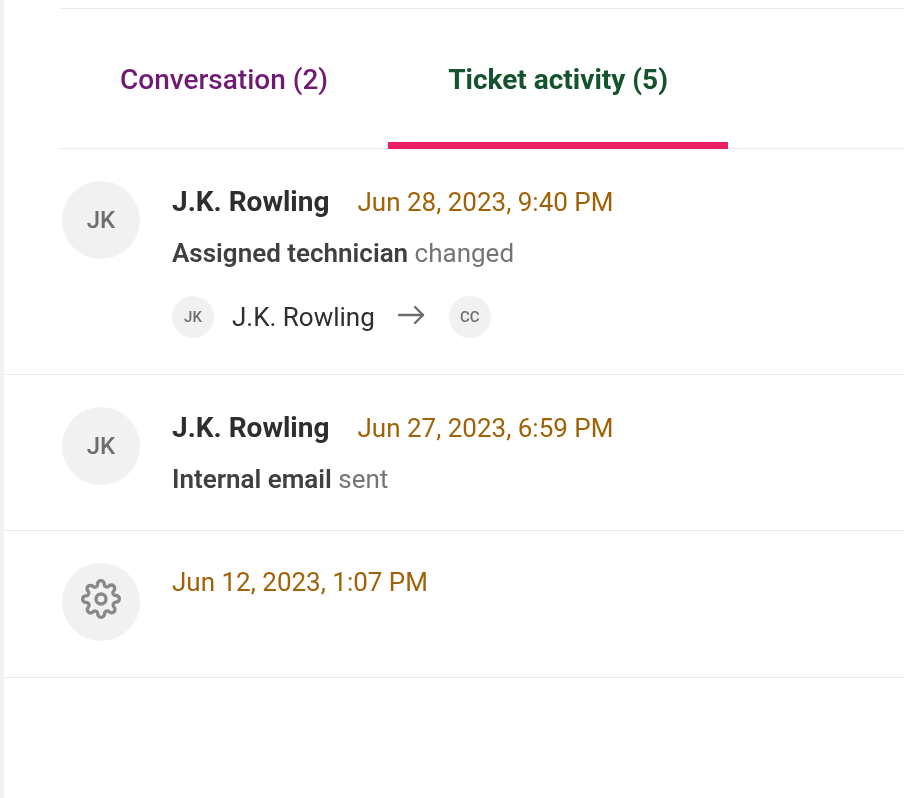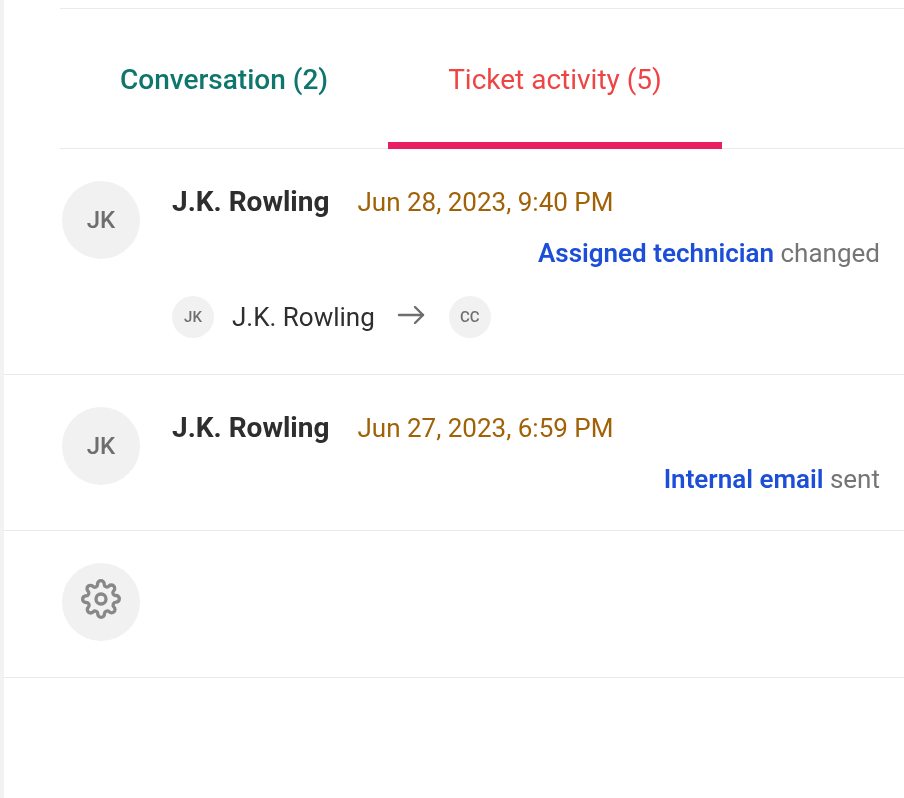--- a/index.html
+++ b/index.html
@@ -22,42 +22,41 @@
     }
     .tabs-wrap {
       display: flex;
       margin-left: 56px;
       border-bottom: 1px solid #eaeaea;
     }
     .tab {
       font-size: 28px;
       font-weight: 500;
       padding: 54px 60px 52px 60px;
-      color: #0f766e;
+      color: #701a75;
       cursor: pointer;
       position: relative;
       white-space: nowrap;
     }
     .tab.active {
-      color: #ef4444;
-      font-weight: 400;
+      color: #14532d;
+      font-weight: 700;
     }
     .tab.active::after {
       content: "";
       position: absolute;
       left: 0; right: 0; bottom: -1px;
       height: 7px;
       background: #e91e63;
     }
     .activity-item {
       display: flex;
       padding: 36px 24px 36px 58px;
       border-bottom: 1px solid #eaeaea;
       margin-left: 0;
-      text-align: right;
     }
     .avatar {
       width: 78px; height: 78px;
       border-radius: 50%;
       background: #f1f1f1;
       display: flex;
       align-items: center;
       justify-content: center;
       font-size: 24px;
       font-weight: 500;
@@ -91,21 +90,21 @@
       font-size: 26px;
       color: #a16207;
       font-weight: 400;
     }
     .action-line {
       font-size: 26px;
       color: #757575;
       font-weight: 400;
     }
     .action-line .strong {
-      color: #1d4ed8;
+      color: #404040;
       font-weight: 600;
     }
     .change-row {
       display: flex;
       align-items: center;
       gap: 18px;
       margin-top: 28px;
       font-size: 26px;
       color: #2e2e2e;
     }
@@ -184,17 +183,18 @@
     <div class="avatar">
       <span>
         <svg viewBox="0 0 24 24">
           <circle cx="12" cy="12" r="3"></circle>
           <path d="M19.4 15a1.65 1.65 0 0 0 .33 1.82l.06.06a2 2 0 1 1-2.83 2.83l-.06-.06a1.65 1.65 0 0 0-1.82-.33 1.65 1.65 0 0 0-1 1.51V21a2 2 0 0 1-4 0v-.09a1.65 1.65 0 0 0-1-1.51 1.65 1.65 0 0 0-1.82.33l-.06.06a2 2 0 1 1-2.83-2.83l.06-.06a1.65 1.65 0 0 0 .33-1.82 1.65 1.65 0 0 0-1.51-1H3a2 2 0 0 1 0-4h.09a1.65 1.65 0 0 0 1.51-1 1.65 1.65 0 0 0-.33-1.82l-.06-.06a2 2 0 1 1 2.83-2.83l.06.06a1.65 1.65 0 0 0 1.82.33h0a1.65 1.65 0 0 0 1-1.51V3a2 2 0 0 1 4 0v.09a1.65 1.65 0 0 0 1 1.51h0a1.65 1.65 0 0 0 1.82-.33l.06-.06a2 2 0 1 1 2.83 2.83l-.06.06a1.65 1.65 0 0 0-.33 1.82v0a1.65 1.65 0 0 0 1.51 1H21a2 2 0 0 1 0 4h-.09a1.65 1.65 0 0 0-1.51 1z"></path>
         </svg>
       </span>
     </div>
     <div class="content">
       <div class="header-row">
+        <span class="timestamp">Jun 12, 2023, 1:07 PM</span>
       </div>
     </div>
   </div>
 
 </div>
 
 </body></html>

